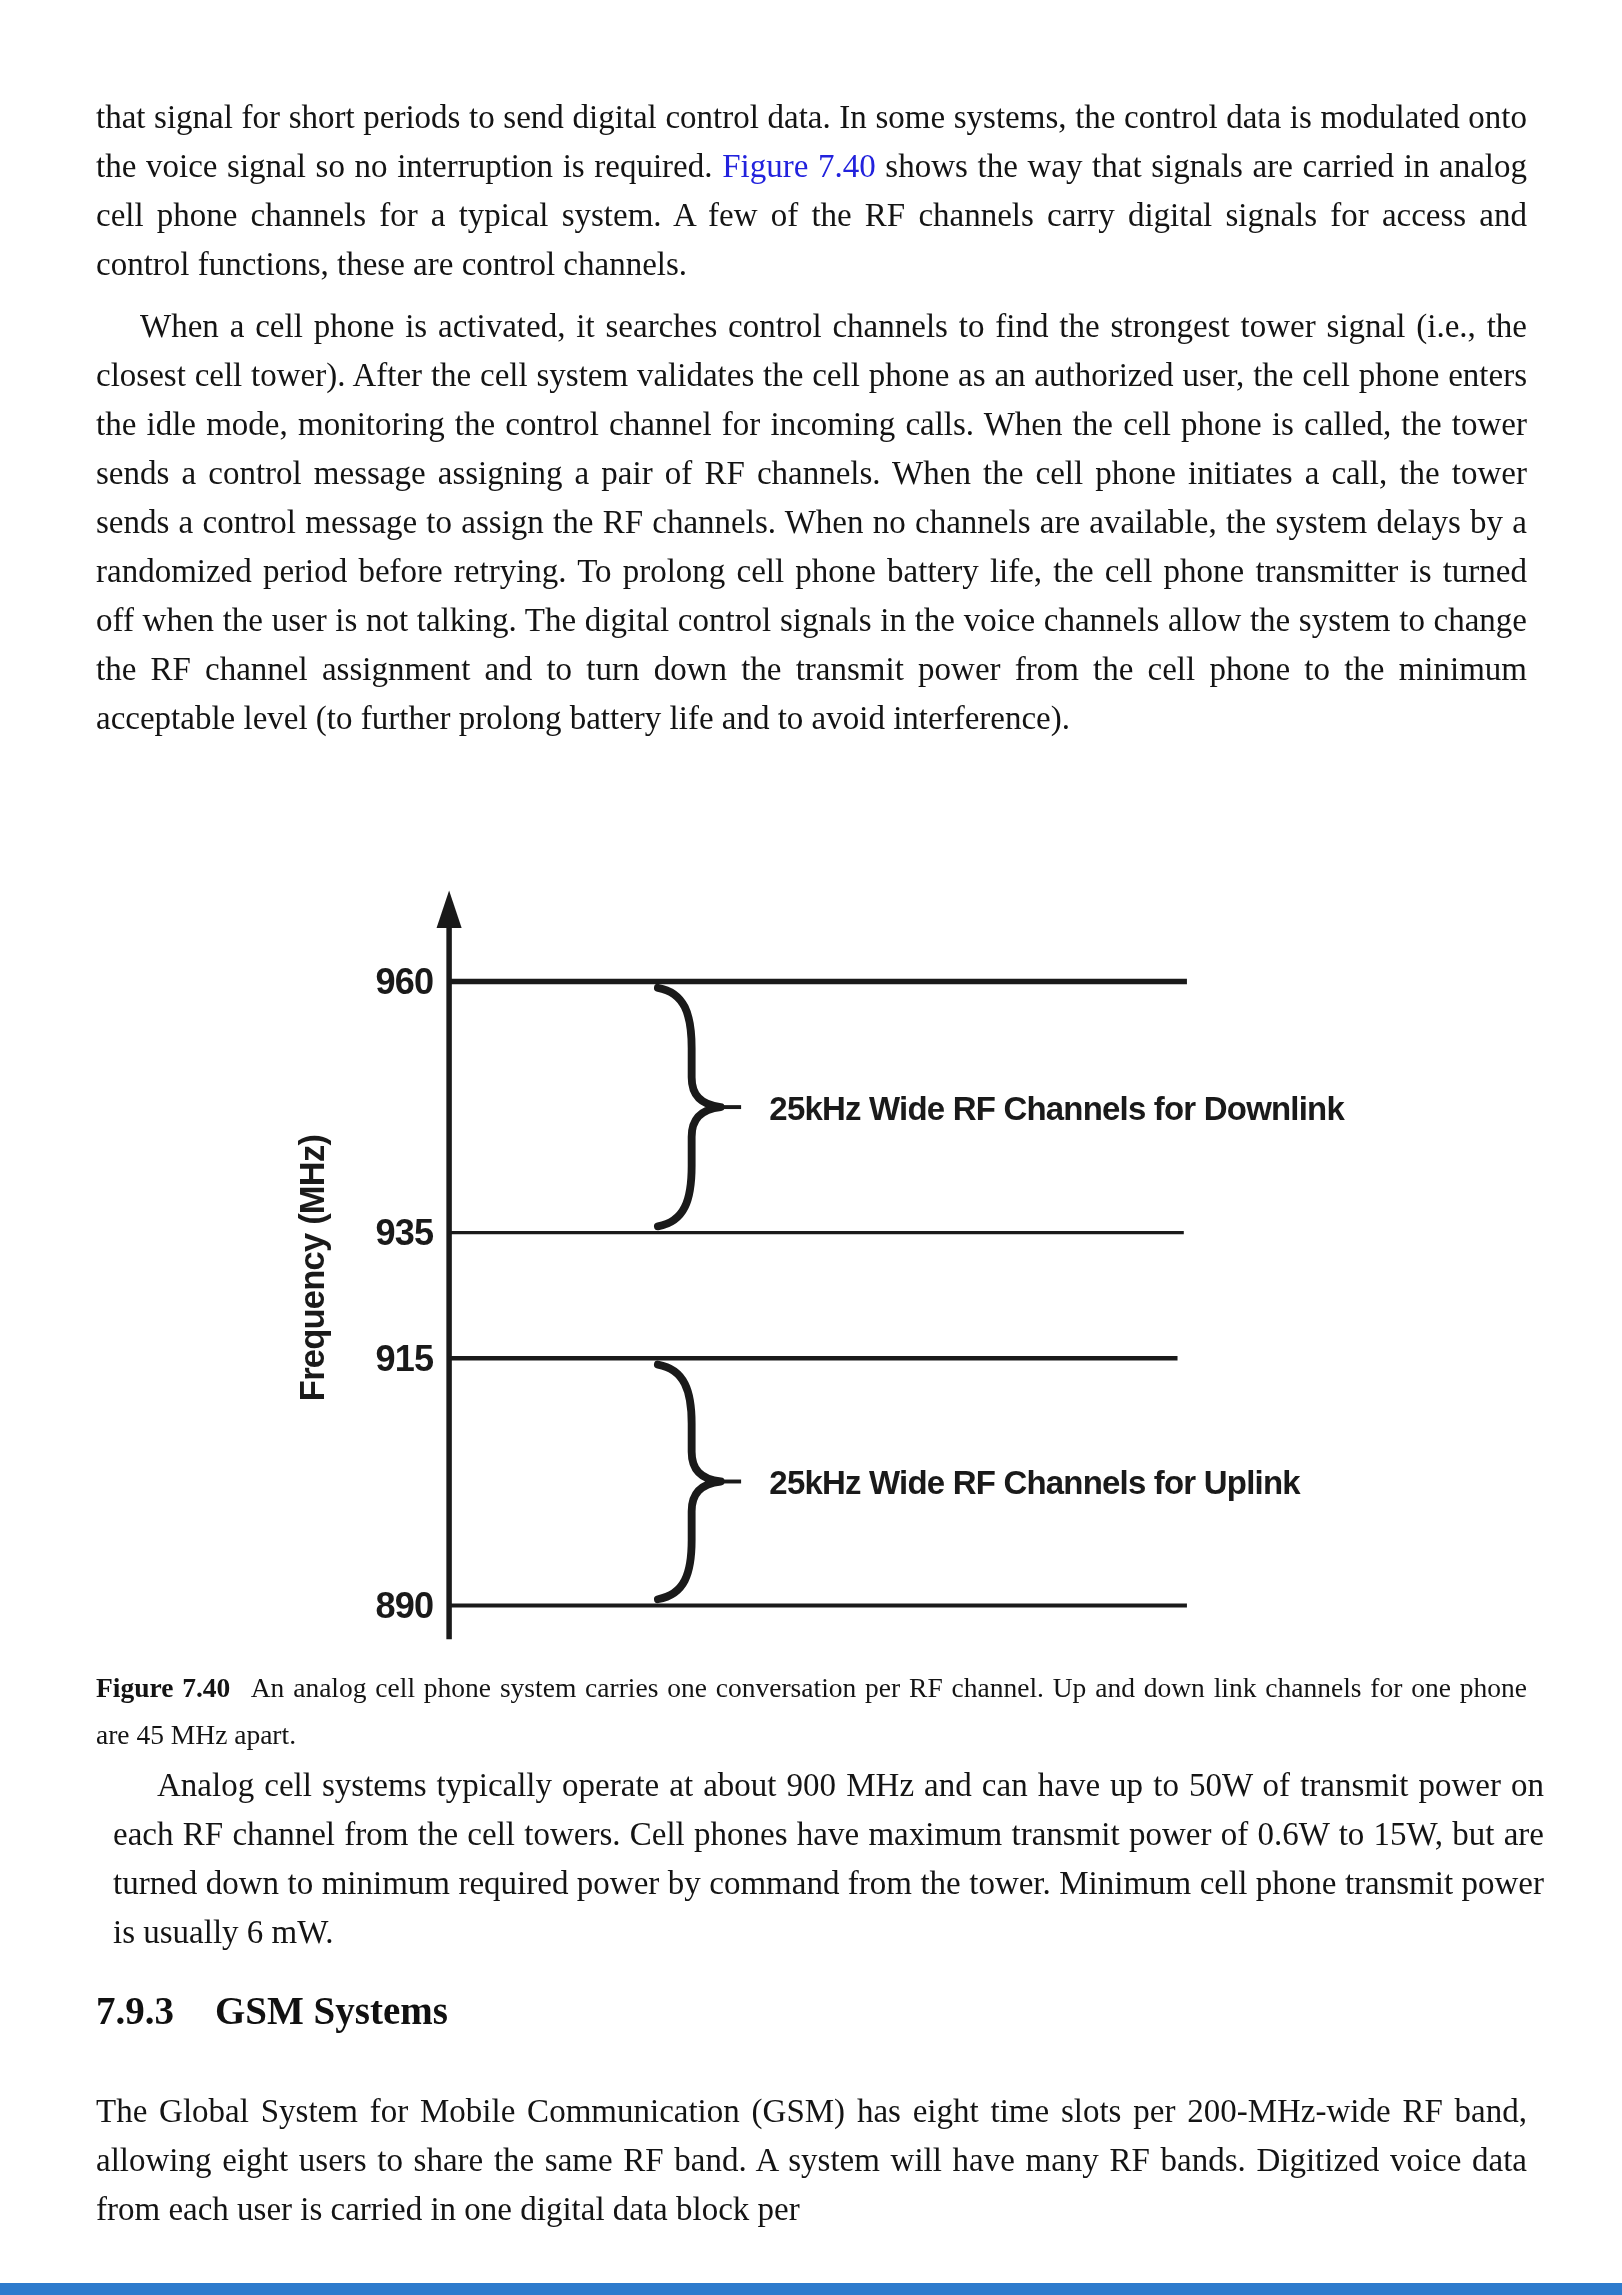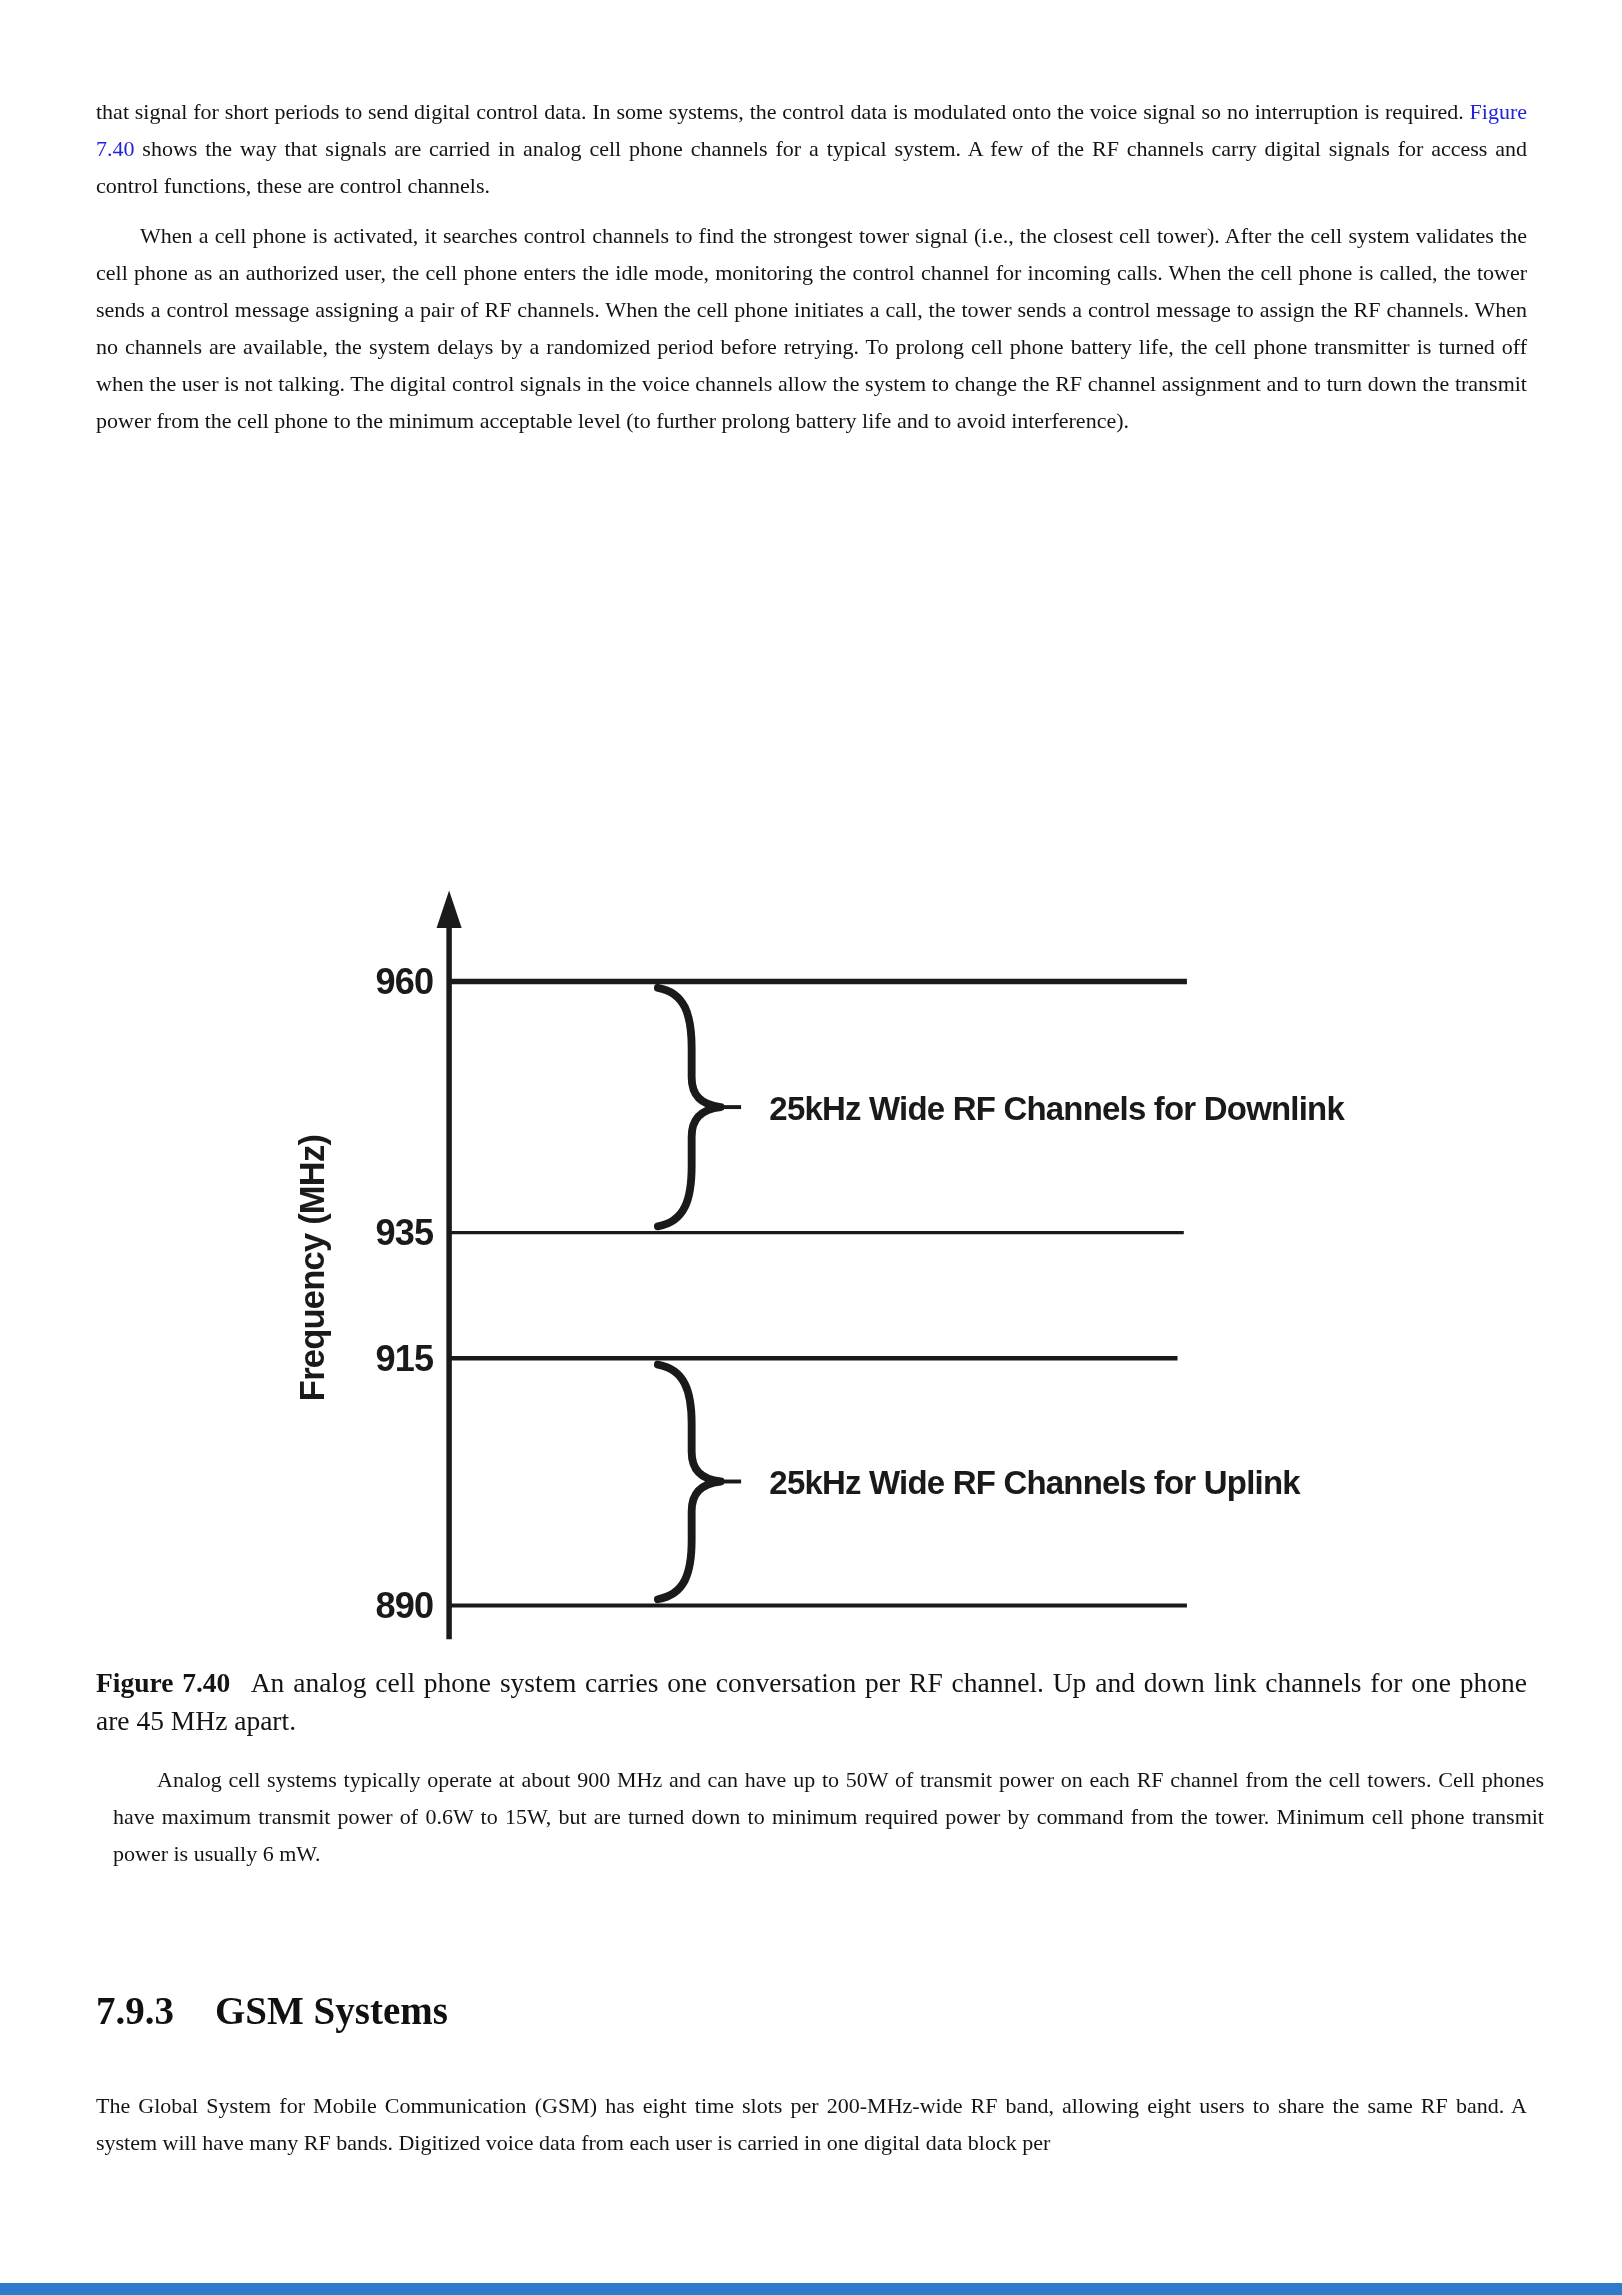--- a/index.html
+++ b/index.html
@@ -3,36 +3,36 @@
 <meta charset="utf-8">
 <style>
   html,body{margin:0;padding:0;}
   body{
     width:1623px;height:2295px;position:relative;
     background:#ffffff;overflow:hidden;
     font-family:"Liberation Serif", serif;
   }
   .textblock{
     position:absolute;left:96px;width:1431px;
-    font-size:22px;line-height:37px;color:#141414;
+    font-size:33px;line-height:49px;color:#141414;
     text-align:justify;
   }
   .textblock p{margin:0;padding:0;}
   .indent{text-indent:44px;}
   .para-gap{margin-top:12.6px !important;}
   a.figlink{color:#2222dd;text-decoration:none;cursor:pointer;}
   #figure-740{position:absolute;left:0;top:887px;width:1475px;height:765px;}
   #figure-740 svg{position:absolute;left:267px;top:0;}
   .fig-font{
     font-family:"Liberation Sans", sans-serif;
     font-weight:bold;fill:#1a1a1a;letter-spacing:-1px;
   }
   #caption-block{
     position:absolute;left:96px;top:1664px;width:1431px;
-    font-size:27.5px;line-height:38px;color:#141414;text-align:justify;
+    font-size:27.5px;line-height:47px;color:#141414;text-align:justify;
   }
   #caption-block .cap-label{font-weight:bold;}
   #caption-block .cap-text{margin-left:20.4px;}
   #section-heading{
     position:absolute;left:96px;top:1988px;width:1431px;
     font-size:39px;font-weight:bold;color:#111111;
     font-family:"Liberation Serif", serif;
   }
   #section-heading .h-title{margin-left:41px;font-family:Liberation Serif, serif;}
   #footer-bar{

